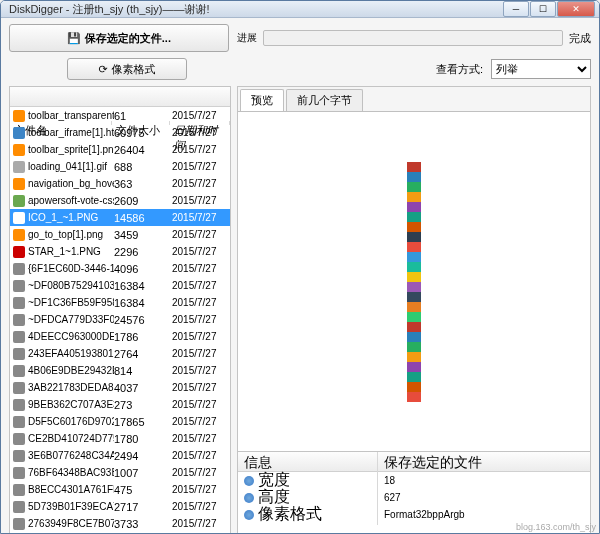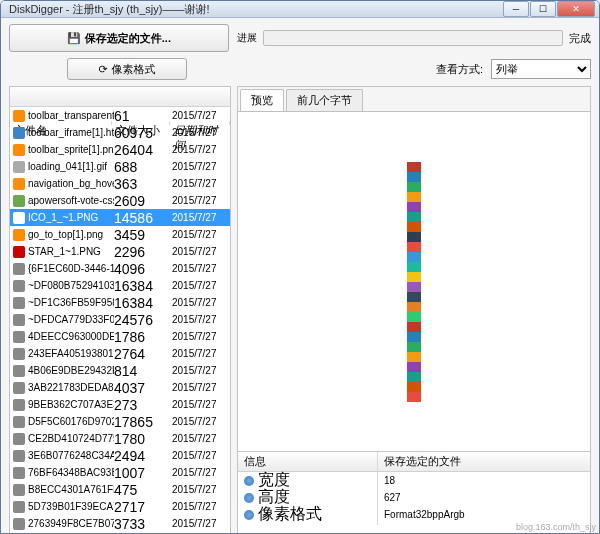--- a/index.html
+++ b/index.html
@@ -24,32 +24,32 @@
 .list-header { display: flex; background: linear-gradient(to bottom, #fdfdfd, #ececec); border-bottom: 1px solid #d0d0d0; height: 20px; }
 .list-header div { padding: 2px 4px; font-size: 11px; border-right: 1px solid #d8d8d8; margin-top: 34px; }
 .col-name { width: 102px; }
 .col-size { width: 58px; }
 .col-date { flex: 1; font-style: italic; }
 .list-body { flex: 1; overflow: hidden; }
 .row { display: flex; align-items: center; height: 17px; padding-left: 2px; }
 .row.selected { background: #3399ff; color: #fff; }
 .row .icon { width: 14px; height: 14px; flex-shrink: 0; margin-right: 2px; display: flex; align-items: center; justify-content: center; }
 .row .name { width: 86px; overflow: hidden; white-space: nowrap; font-size: 10px; }
-.row .size { width: 58px; font-size: 14px; }
+.row .size { width: 58px; font-size: 11px; }
 .row .date { flex: 1; font-size: 10px; overflow: hidden; }
 .right-panel { flex: 1; display: flex; flex-direction: column; border: 1px solid #c4c4c4; background: #fff; }
 .tabs { display: flex; background: #f5f5f5; padding: 2px 2px 0 2px; }
 .tab { padding: 3px 10px; border: 1px solid #c0c0c0; background: #fff; border-bottom: none; border-radius: 2px 2px 0 0; margin-right: 2px; font-size: 11px; cursor: pointer; }
 .tab.inactive { background: #eee; }
 .preview-area { flex: 1; border-top: 1px solid #c0c0c0; display: flex; align-items: center; justify-content: center; overflow: hidden; }
 .icon-strip { width: 16px; display: flex; flex-direction: column; }
 .icon-strip .s { width: 14px; height: 10px; margin: 0 auto; }
 .info-table { border-top: 1px solid #c4c4c4; }
 .info-header { display: flex; background: linear-gradient(to bottom, #fdfdfd, #ececec); height: 20px; border-bottom: 1px solid #d0d0d0; }
-.info-header div { padding: 2px 6px; font-size: 11px; }
+.info-header div { padding: 2px 6px; font-size: 14px; }
 .info-col1 { width: 140px; border-right: 1px solid #d8d8d8; }
 .info-col2 { flex: 1; }
 .info-row { display: flex; height: 17px; align-items: center; }
 .info-row .info-col1 { padding-left: 6px; display: flex; align-items: center; gap: 4px; font-size: 16px; }
 .info-row .info-col2 { padding-left: 6px; font-size: 10px; }
 .gear { width: 10px; height: 10px; border-radius: 50%; background: radial-gradient(circle, #6fa8dc, #3d7cc9); }
 .watermark { position: absolute; right: 4px; bottom: 2px; font-size: 9px; color: #aaa; }
 .file-ico { width: 12px; height: 12px; border-radius: 2px; }
 </style>
 </head>

